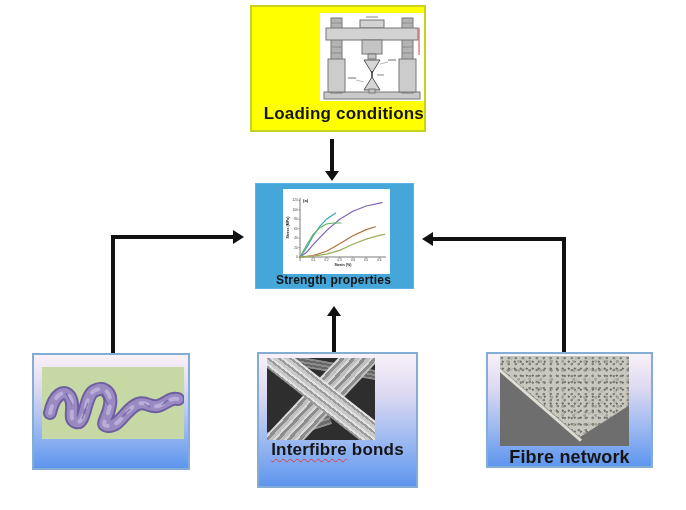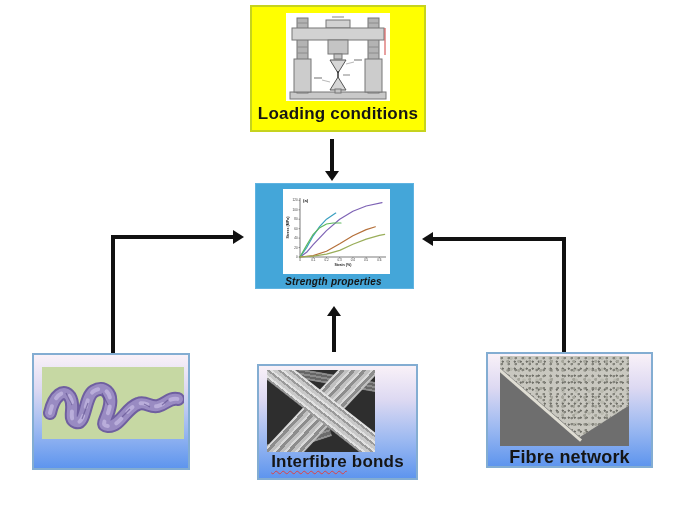--- a/index.html
+++ b/index.html
@@ -7,40 +7,40 @@
     position:relative;width:686px;height:510px;background:#ffffff;
     font-family:"Liberation Sans",sans-serif;overflow:hidden;
   }
   .node{position:absolute;box-sizing:border-box;}
   .node-label{font-weight:bold;color:#151515;text-align:center;letter-spacing:.2px;}
 
   
   .loading-node{
     left:250px;top:5px;width:176px;height:127px;
     background:#ffff00;border:2px solid #c6d31e;
-    display:flex;flex-direction:column;align-items:center;
+    display:flex;flex-direction:column;align-items:flex-end;
   }
   .machine-img{width:104px;height:88px;background:#ffffff;margin-top:6px;}
   .loading-label{font-size:17px;margin-top:3px;}
 
   
   .strength-node{
     left:255px;top:183px;width:159px;height:106px;
     background:#44a6d9;border:1px solid #5fb3e1;
   }
   .chart-img{position:absolute;left:27px;top:5px;width:107px;height:85px;background:#ffffff;}
-  .strength-label{position:absolute;left:0;right:2px;bottom:1px;font-size:10px;font-style:italic;}
+  .strength-label{position:absolute;left:0;right:2px;bottom:1px;font-size:12px;}
 
   
   .grad-node{
     background:linear-gradient(180deg,#f9f1f8 0%,#ddd9f2 30%,#9cb9f1 66%,#5e95ee 100%);
     border:2px solid #83add2;
   }
   .fibres-node{left:32px;top:353px;width:158px;height:117px;}
-  .bonds-node{left:257px;top:352px;width:161px;height:116px;margin-top:12px;}
+  .bonds-node{left:257px;top:352px;width:161px;height:136px;}
   .network-node{left:486px;top:352px;width:167px;height:116px;}
 
   .fibre-img{position:absolute;left:8px;top:12px;width:142px;height:72px;background:#c6d8a3;overflow:hidden;}
   .bonds-img{position:absolute;left:8px;top:4px;width:108px;height:82px;background:#2e2e2e;overflow:hidden;}
   .network-img{position:absolute;left:12px;top:2px;width:129px;height:90px;background:#6e6e6e;overflow:hidden;}
 
   .fibres-label{position:absolute;left:0;right:0;top:88px;font-size:18px;}
   .bonds-label{position:absolute;left:0;right:0;top:86px;font-size:17px;}
   .network-label{position:absolute;left:0;right:0;top:93px;font-size:18px;border-radius:8px;}
   .misspelled{text-decoration:underline wavy #e04040;text-decoration-thickness:1px;text-underline-offset:3px;}

